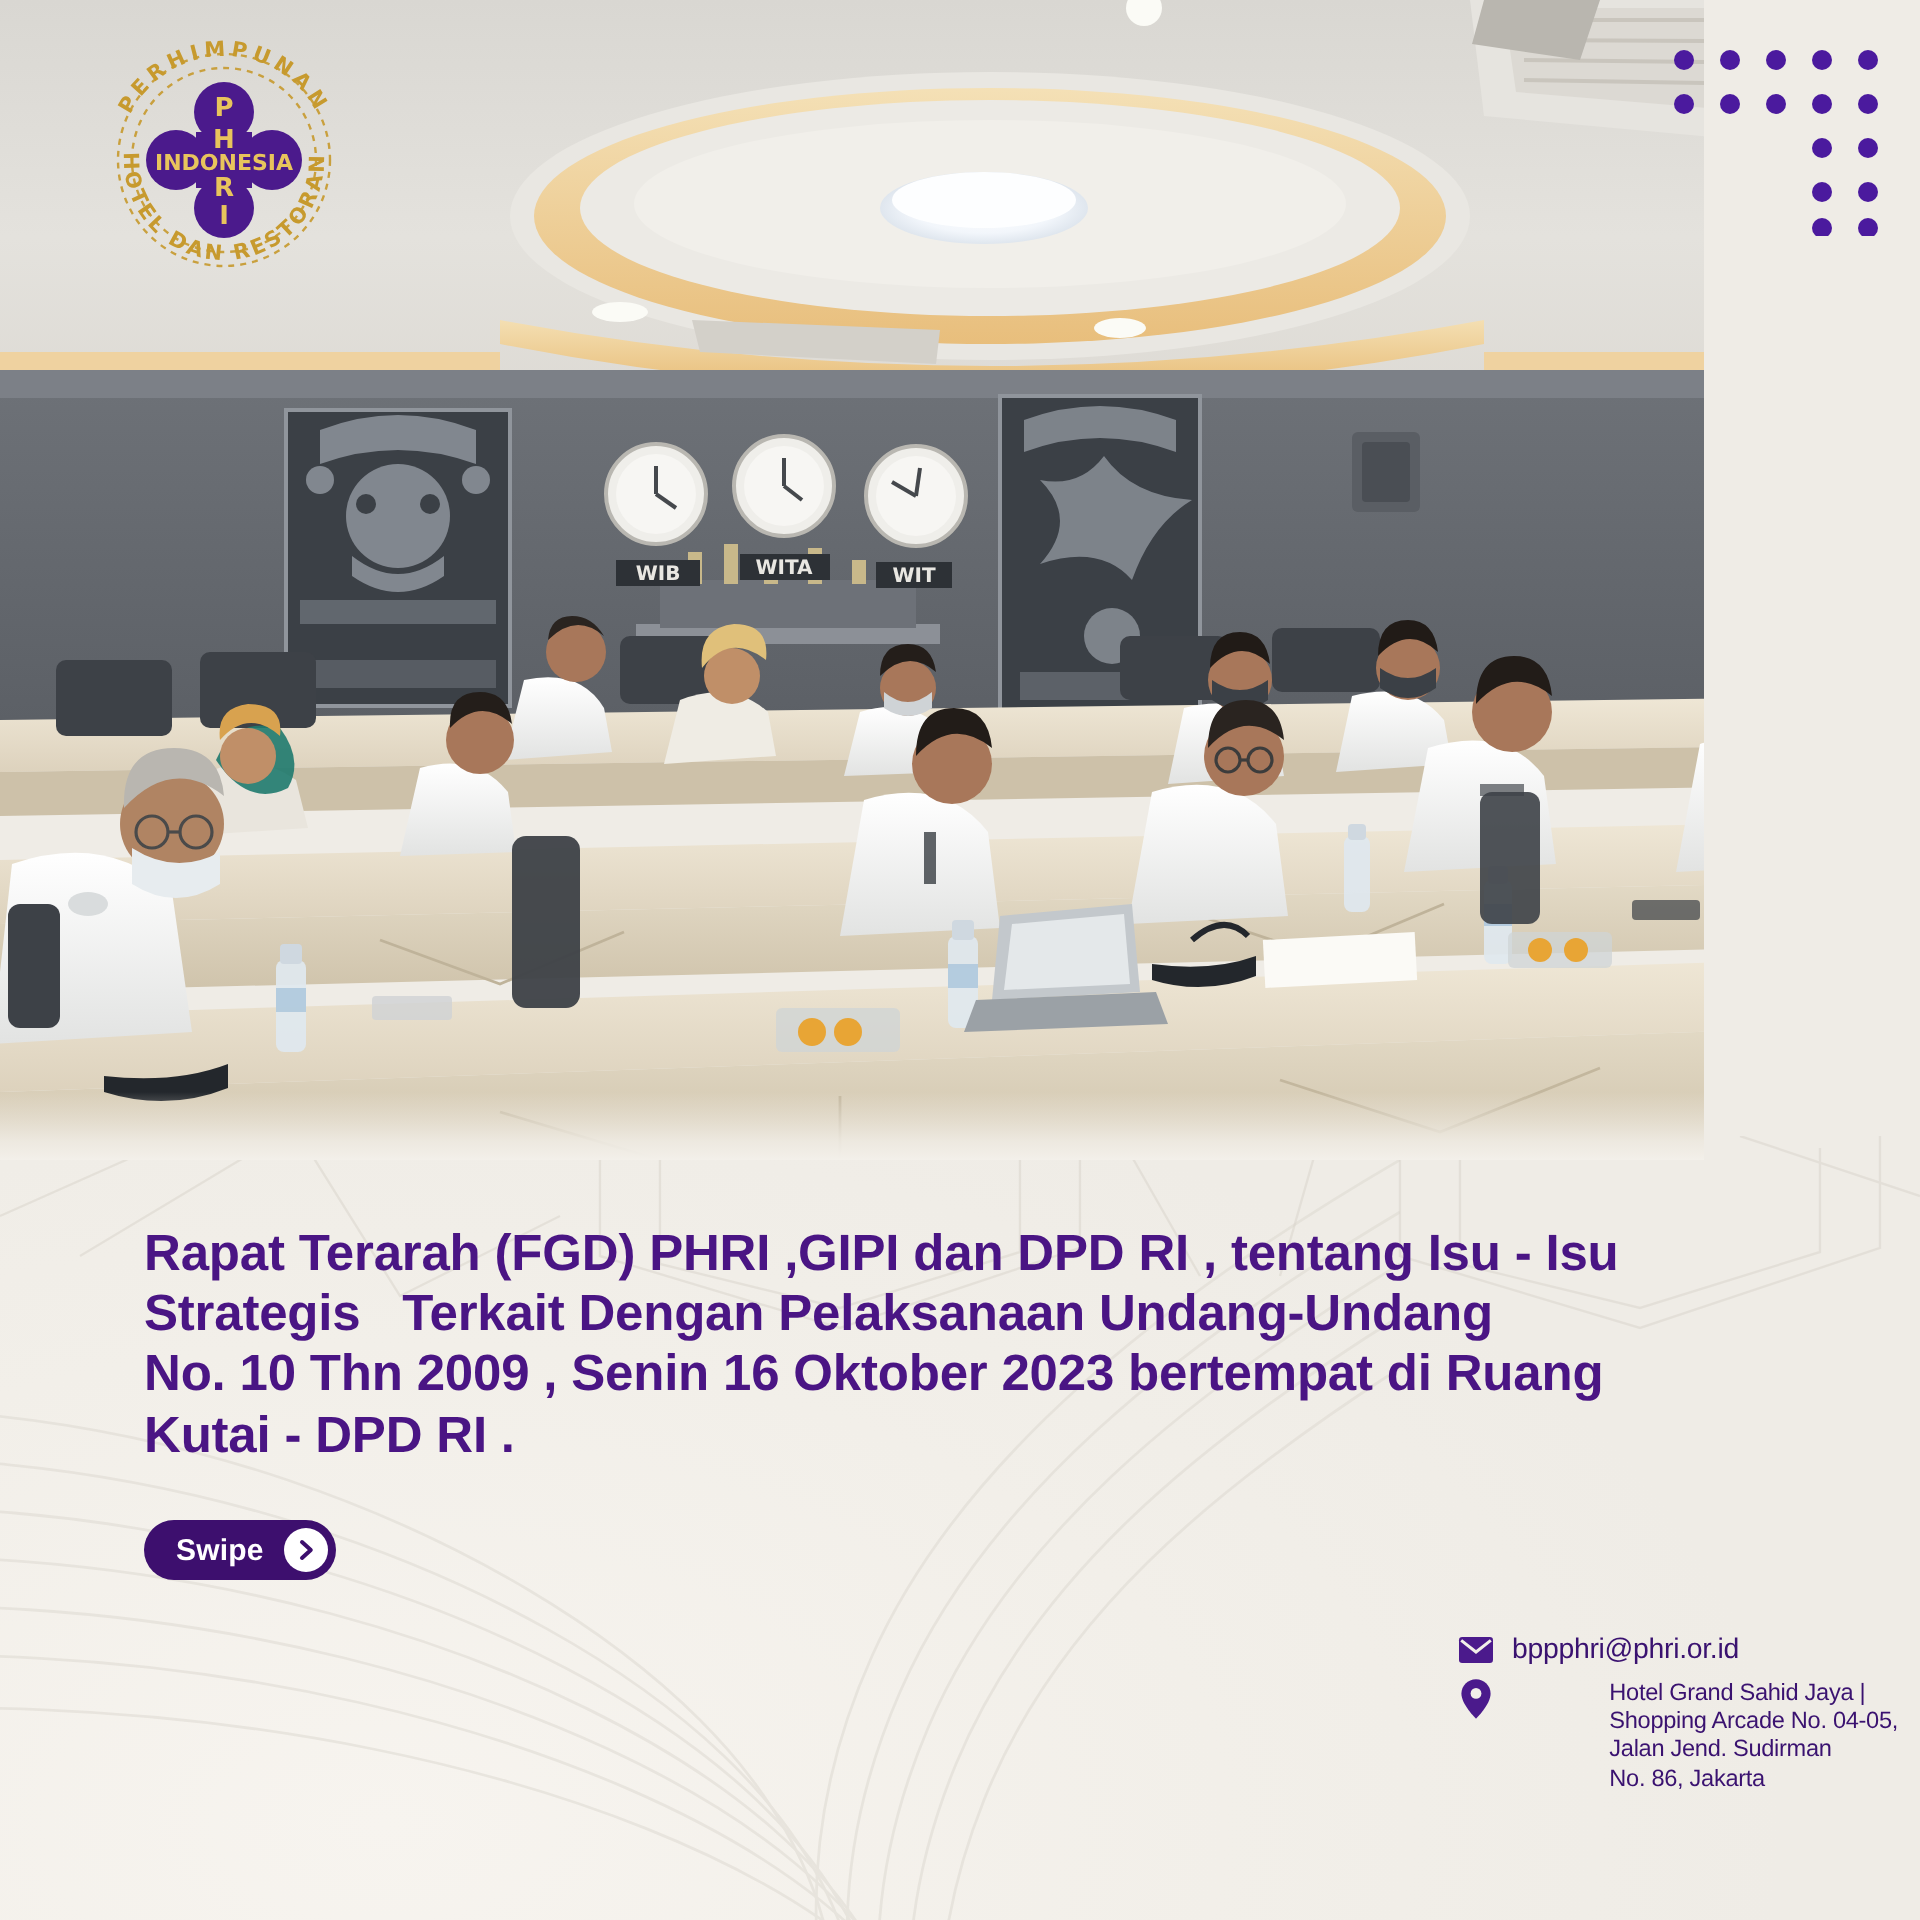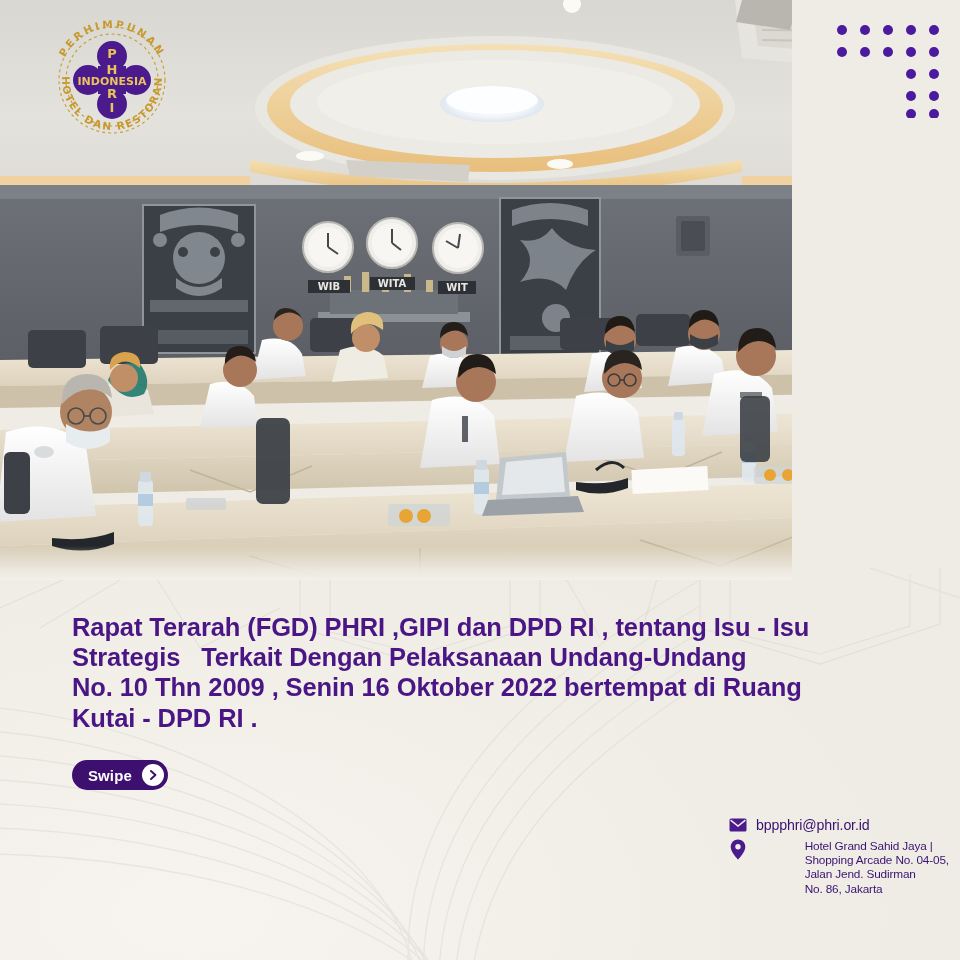--- a/index.html
+++ b/index.html
@@ -13,21 +13,21 @@
 
   
   .bg-base { position:absolute; inset:0; background:
       radial-gradient(ellipse 700px 400px at 20% 95%, #f7f4ef 0%, #f2efe9 60%, #efece6 100%),
       linear-gradient(160deg,#f6f3ee 0%,#f2efe9 55%,#eeebe4 100%);
   }
   .bg-swirl { position:absolute; left:-120px; bottom:-160px; width:820px; height:560px; opacity:.55; }
   .bg-geo   { position:absolute; left:0; top:568px; width:960px; height:120px; opacity:.5; }
 
   
-  .photo { position:absolute; left:0; top:0; width:792px; height:580px; overflow:hidden; }
+  .photo { position:absolute; left:0; top:0; width:852px; height:580px; overflow:hidden; }
   .photo svg { display:block; }
   .photo-fade { position:absolute; left:0; bottom:0; width:100%; height:34px;
       background:linear-gradient(to bottom, rgba(243,240,234,0) 0%, rgba(243,240,234,.82) 72%, #f3f0ea 100%); }
 
   
   .logo { position:absolute; left:46px; top:14px; width:132px; height:124px; }
 
   
   .dotgrid { position:absolute; right:18px; top:22px; width:108px; height:96px; }
 
@@ -466,21 +466,21 @@
         <circle cx="100" cy="52" r="5"></circle>
       <circle cx="77" cy="74" r="5"></circle>
         <circle cx="100" cy="74" r="5"></circle>
       <circle cx="77" cy="92" r="5"></circle>
         <circle cx="100" cy="92" r="5"></circle>
     </g>
   </svg>
 
   <div class="headline">Rapat Terarah (FGD) PHRI ,GIPI dan DPD RI , tentang Isu - Isu
 Strategis   Terkait Dengan Pelaksanaan Undang-Undang
-No. 10 Thn 2009 , Senin 16 Oktober 2022 bertempat di Ruang
+No. 10 Thn 2009 , Senin 16 Oktober 2023 bertempat di Ruang
 Kutai - DPD RI .</div>
 
   <div class="swipe">
     <span class="swipe-label">Swipe</span>
     <span class="swipe-arrow">
       <svg width="12" height="12" viewBox="0 0 12 12">
         <path d="M4 2 L8.4 6 L4 10" fill="none" stroke="#3d0f6e" stroke-width="2" stroke-linecap="round" stroke-linejoin="round"></path>
       </svg>
     </span>
   </div>

